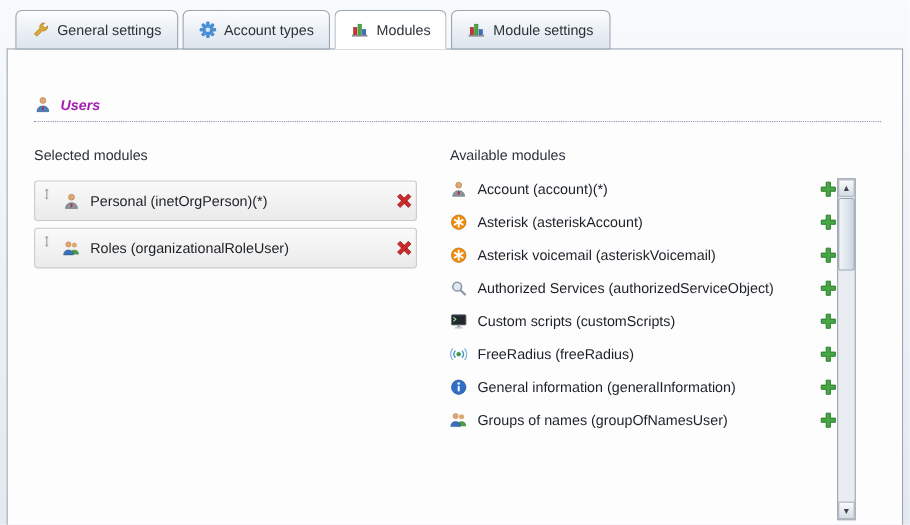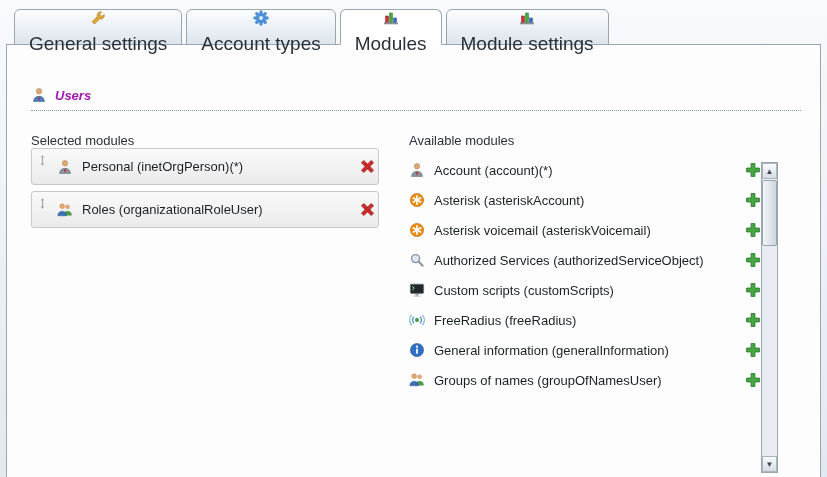--- a/index.html
+++ b/index.html
@@ -7,52 +7,52 @@
   .page {
     position:relative; width:827px; height:477px; overflow:hidden;
     background:linear-gradient(180deg,#f8fafc 0%,#e3e9f0 100%);
   }
   
   .tab-bar { position:absolute; top:9px; left:14px; display:flex; gap:4px; z-index:2; }
   .tab {
     height:36px; display:inline-flex; align-items:center; gap:7px; padding:0 14px;
     border:1px solid #9aa5b1; border-radius:6px 6px 0 0;
     background:linear-gradient(180deg,#fcfdfe 0%,#dce4ed 100%);
-    font-size:19px; color:#2b3138; cursor:pointer;flex-direction:column;
+    font-size:13px; color:#2b3138; cursor:pointer;
   }
   .tab.active { background:#ffffff; border-bottom:1px solid #ffffff; }
   
   .panel {
     position:absolute; left:6px; top:44px; width:815px; height:560px;
     border:1px solid #9aa5b1; background:#fdfdfe; z-index:1;
   }
   .section-head {
     display:flex; align-items:center; gap:8px;
     margin:42px 24px 0 24px; padding-bottom:7px; width:770px;
     border-bottom:1px dotted #8a9aaa;
     font-size:13px; font-weight:bold; color:#a21caf;font-style:italic;
   }
   .columns { display:flex; margin:22px 0 0 24px; }
   .col-left { width:348px; margin-right:30px; }
   .col-right { width:352px; position:relative; }
-  .col-heading { font-size:13px; color:#2b3138; }
+  .col-heading { font-size:13px; color:#2b3138; margin-bottom:16px; }
   
   .selected-item {
     height:37px; display:flex; align-items:center;
     border:1px solid #c9c9c9; border-radius:3px;
     background:linear-gradient(180deg,#fafafa 0%,#eaeaea 100%);
     padding:0 2px 0 5px; margin-bottom:6px;text-align:center;
   }
   .selected-item .label { margin-left:9px; font-size:13px; color:#1c2126; }
   .drag { width:11px; height:15px; margin-right:9px; align-self:flex-start; margin-top:4px; cursor:grab; }
   .drag svg { width:11px; height:15px; display:block; }
   .del { margin-left:auto; width:17px; height:17px; cursor:pointer; }
   .del svg { width:17px; height:17px; display:block; }
   
-  .avail-item { height:30px; display:flex; align-items:flex-end; gap:9px; }
+  .avail-item { height:30px; display:flex; align-items:flex-start; gap:9px; }
   .avail-item .label { font-size:13px; color:#1c2126; }
   .add { margin-left:auto; width:16px; height:16px; cursor:pointer; }
   .add svg { width:16px; height:16px; display:block; }
   .icon16 { width:16px; height:16px; flex:0 0 16px; }
   .icon16 svg { width:16px; height:16px; display:block; }
   
   .scrollbar {
     position:absolute; left:761px; top:162px; width:17px; height:311px;
     border:1px solid #9aa5b1; background:#e9edf2; z-index:3;
   }

